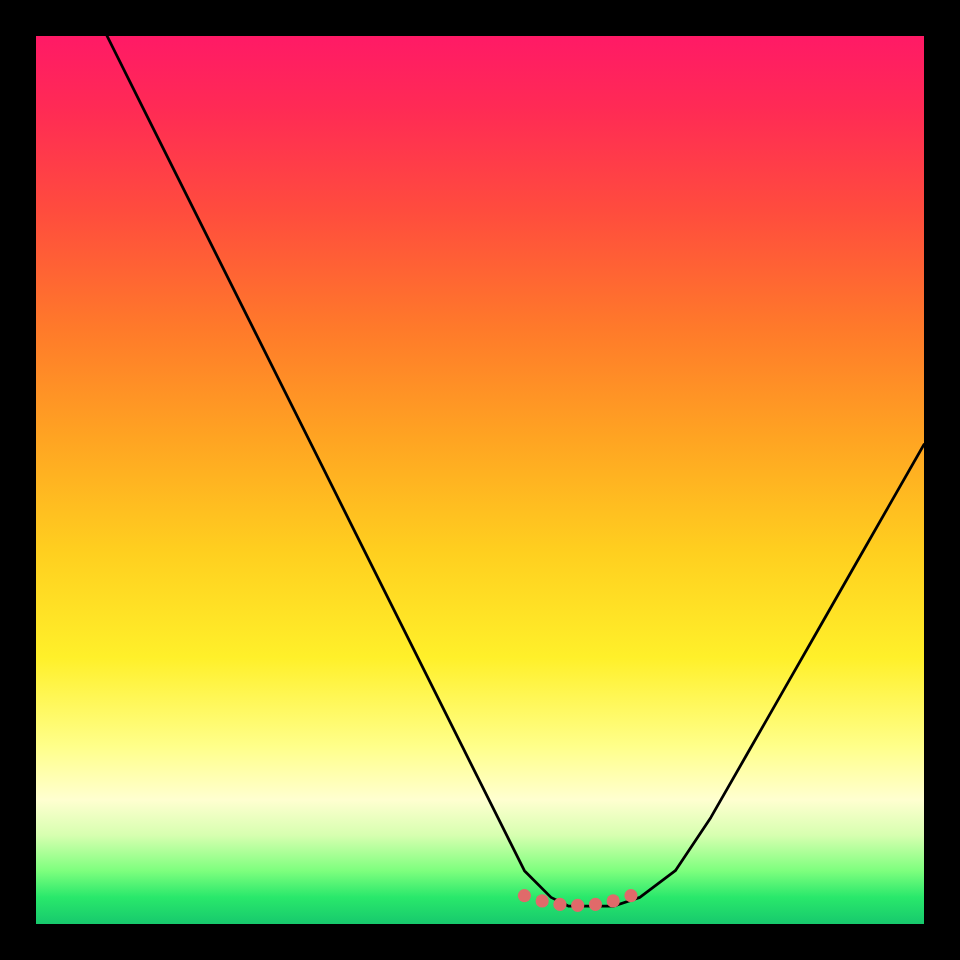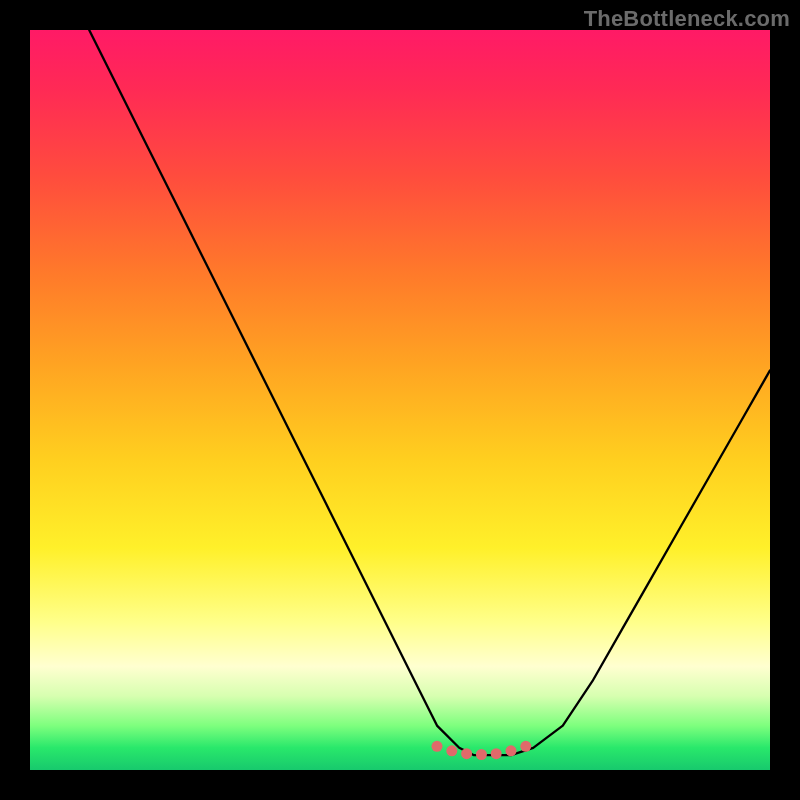--- a/index.html
+++ b/index.html
@@ -71,21 +71,20 @@
     stroke-linejoin: round;
   }
   .trough-dots circle {
     fill: #e06a6a;
   }
 </style>
 </head>
 <body>
 
 <div class="frame">
-  <div class="watermark">TheBottleneck.com</div>
 
   <div class="plot-area">
     <div class="gradient"></div>
     <svg class="curve" viewBox="0 0 740 740" preserveAspectRatio="none">
       <path class="curve-line" d="M59.2 0.0 L88.8 59.2 L118.4 118.4 L148.0 177.6 L177.6 236.8 L207.2 296.0 L236.8 355.2 L266.4 414.4 L296.0 473.6 L325.6 532.8 L355.2 592.0 L384.8 651.2 L407.0 695.6 L429.2 717.8 L444.0 725.2 L458.8 725.2 L481.0 725.2 L503.2 717.8 L532.8 695.6 L562.4 651.2 L592.0 599.4 L621.6 547.6 L651.2 495.8 L680.8 444.0 L710.4 392.2 L740.0 340.4"></path>
       <g class="trough-dots">
           <circle cx="407.0" cy="716.3" r="5.5"></circle>
           <circle cx="421.8" cy="720.8" r="5.5"></circle>
           <circle cx="436.6" cy="723.7" r="5.5"></circle>
           <circle cx="451.4" cy="724.5" r="5.5"></circle>

